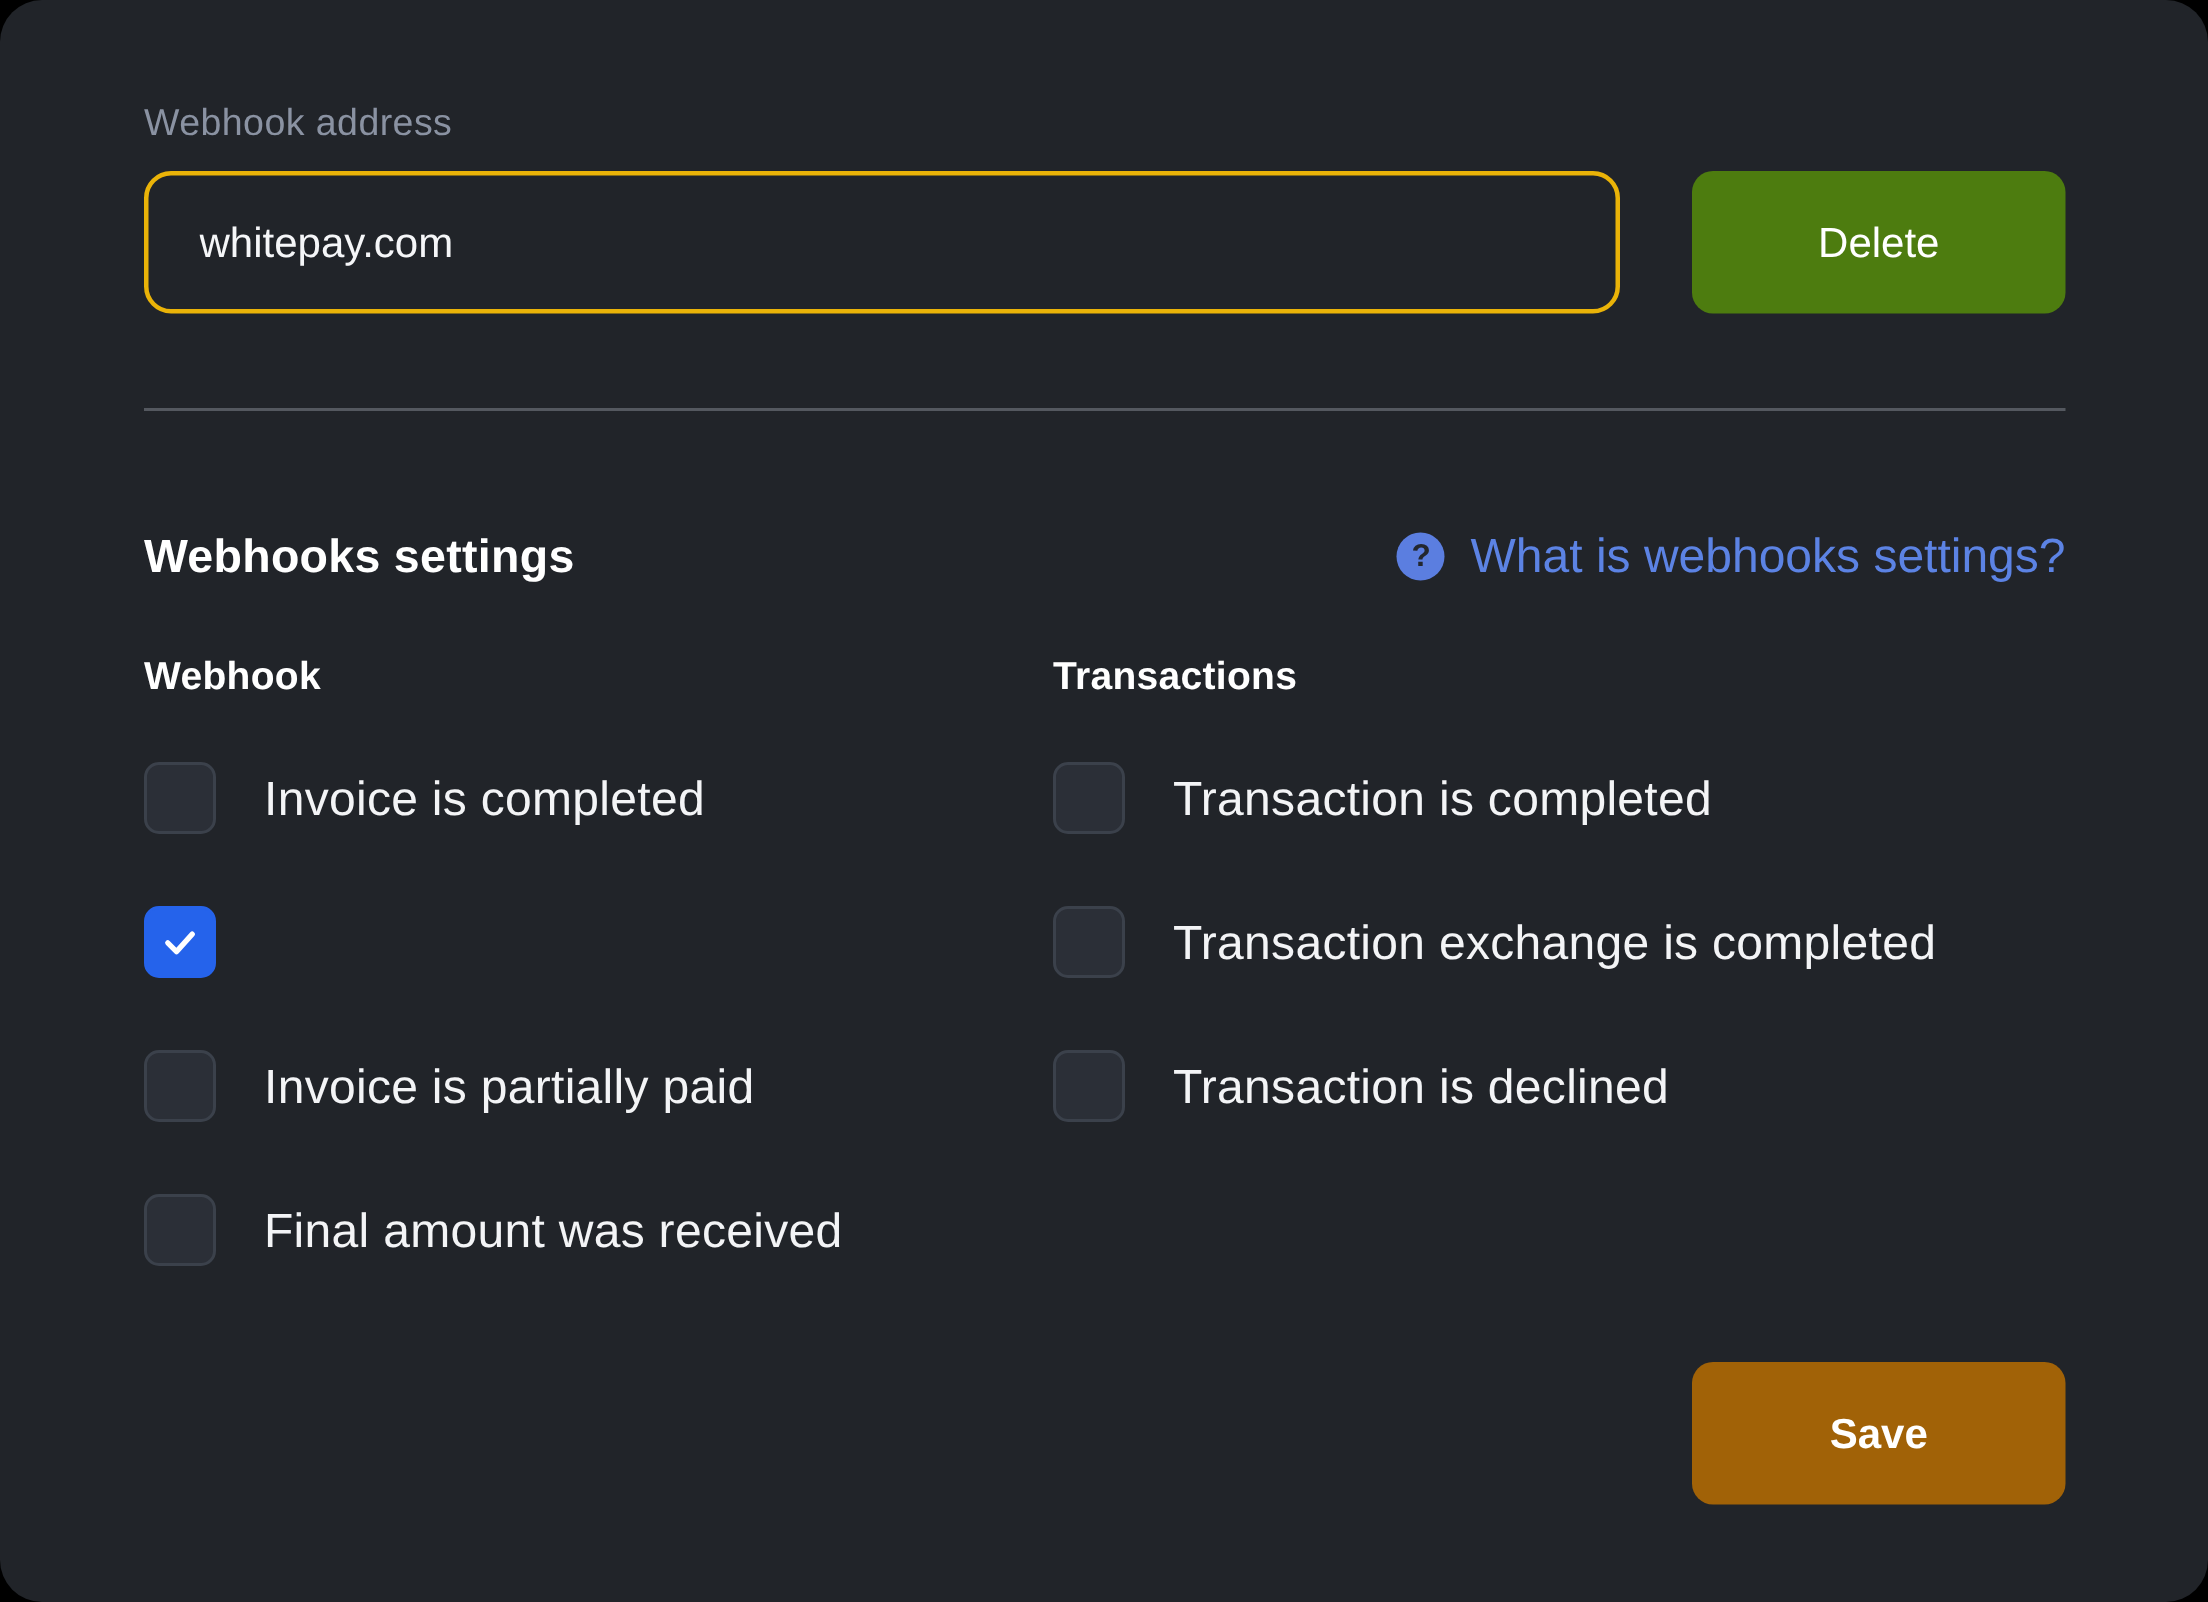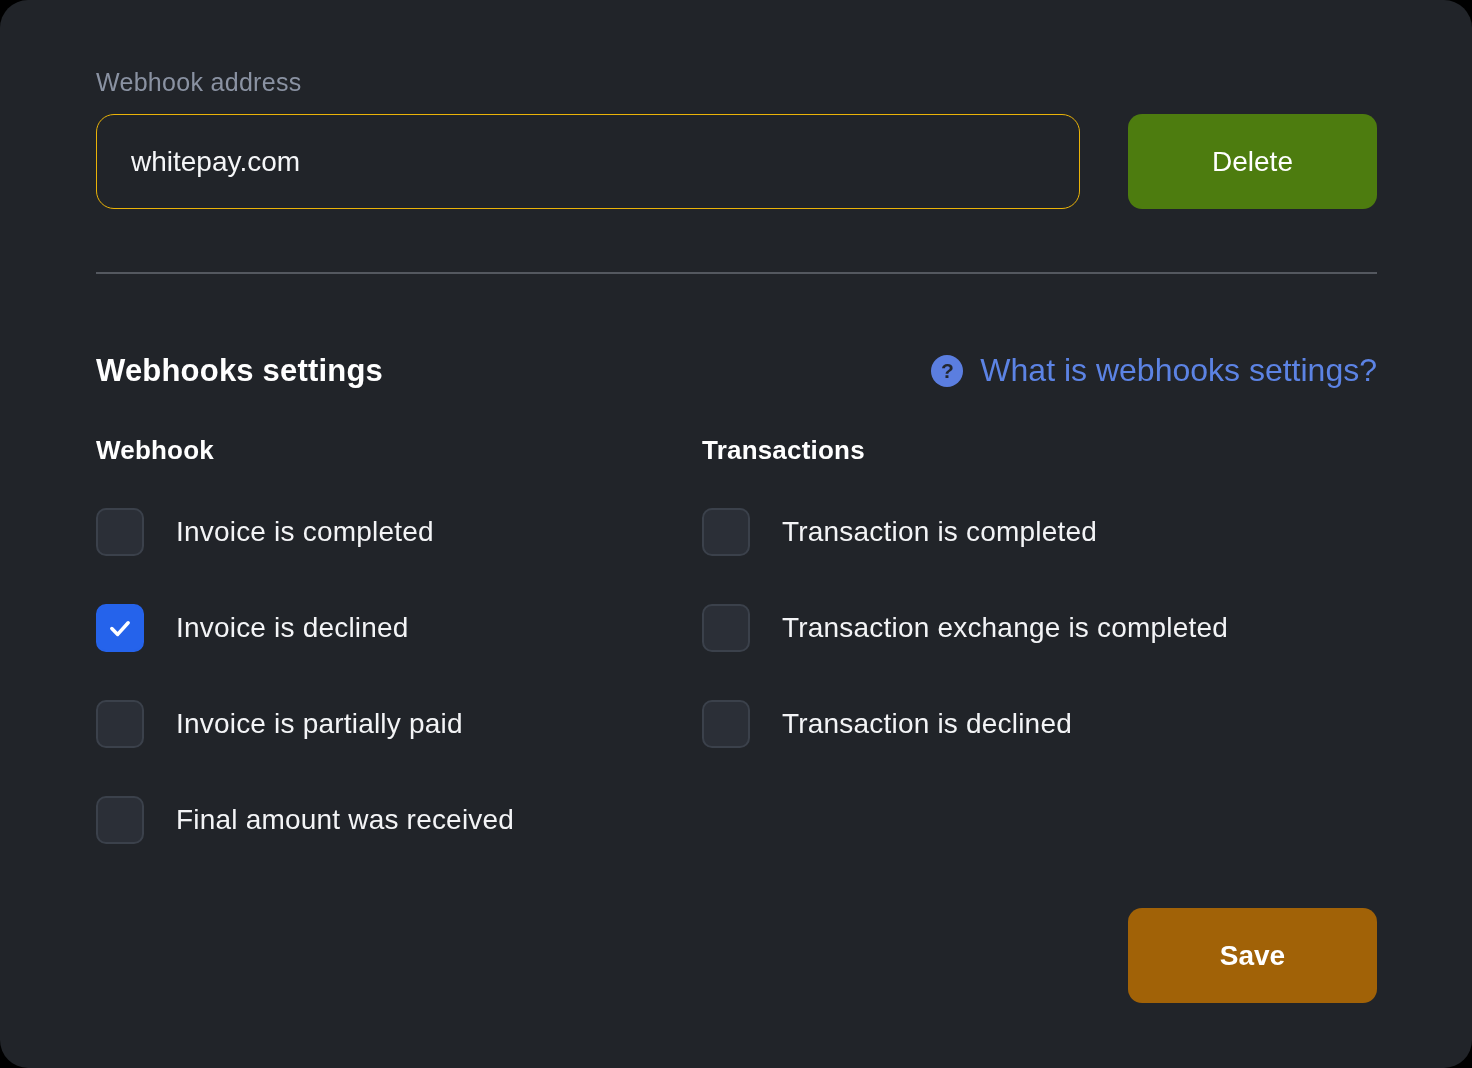--- a/index.html
+++ b/index.html
@@ -24,21 +24,21 @@
     left: 96px; top: 68px;
     font-size: 25px;
     color: #8A92A2;
     letter-spacing: 0.3px;
   }
   .webhook-input {
     position: absolute;
     left: 96px; top: 114px;
     width: 984px; height: 95px;
     background: transparent;
-    border: 1px solid #eab308;
+    border: 3px solid #eab308;
     border-radius: 18px;
     color: #F5F6F8;
     font-family: "Liberation Sans", sans-serif;
     font-size: 28px;
     padding: 0 34px;
     outline: none;
   }
   .delete-button {
     position: absolute;
     left: 1128px; top: 114px;
@@ -132,21 +132,21 @@
     justify-content: center;
   }
   .checkbox svg { display: none; width: 28px; height: 28px; }
   .checkbox.checked {
     background: #2563EB;
     border-color: #2563EB;
   }
   .checkbox.checked svg { display: block; }
   .check-label {
     margin-left: 32px;
-    font-size: 28px;
+    font-size: 32px;
     color: #F3F4F6;
     letter-spacing: 0.2px;
   }
 
   .save-button {
     position: absolute;
     left: 1128px; top: 908px;
     width: 249px; height: 95px;
     background: #a16207;
     border: none;
@@ -188,21 +188,20 @@
       </div>
       <div class="check-label">Invoice is completed</div>
     </div>
 
     <div class="check-row">
       <div class="checkbox checked">
         <svg viewBox="0 0 24 24">
             <polyline points="5,12.5 10,17.5 19,7.5" fill="none" stroke="#FFFFFF" stroke-width="3" stroke-linecap="round" stroke-linejoin="round"></polyline>
           </svg>
       </div>
-      <div class="check-label">Invoice is declined</div>
     </div>
 
     <div class="check-row">
       <div class="checkbox">
         
       </div>
       <div class="check-label">Invoice is partially paid</div>
     </div>
 
     <div class="check-row">

